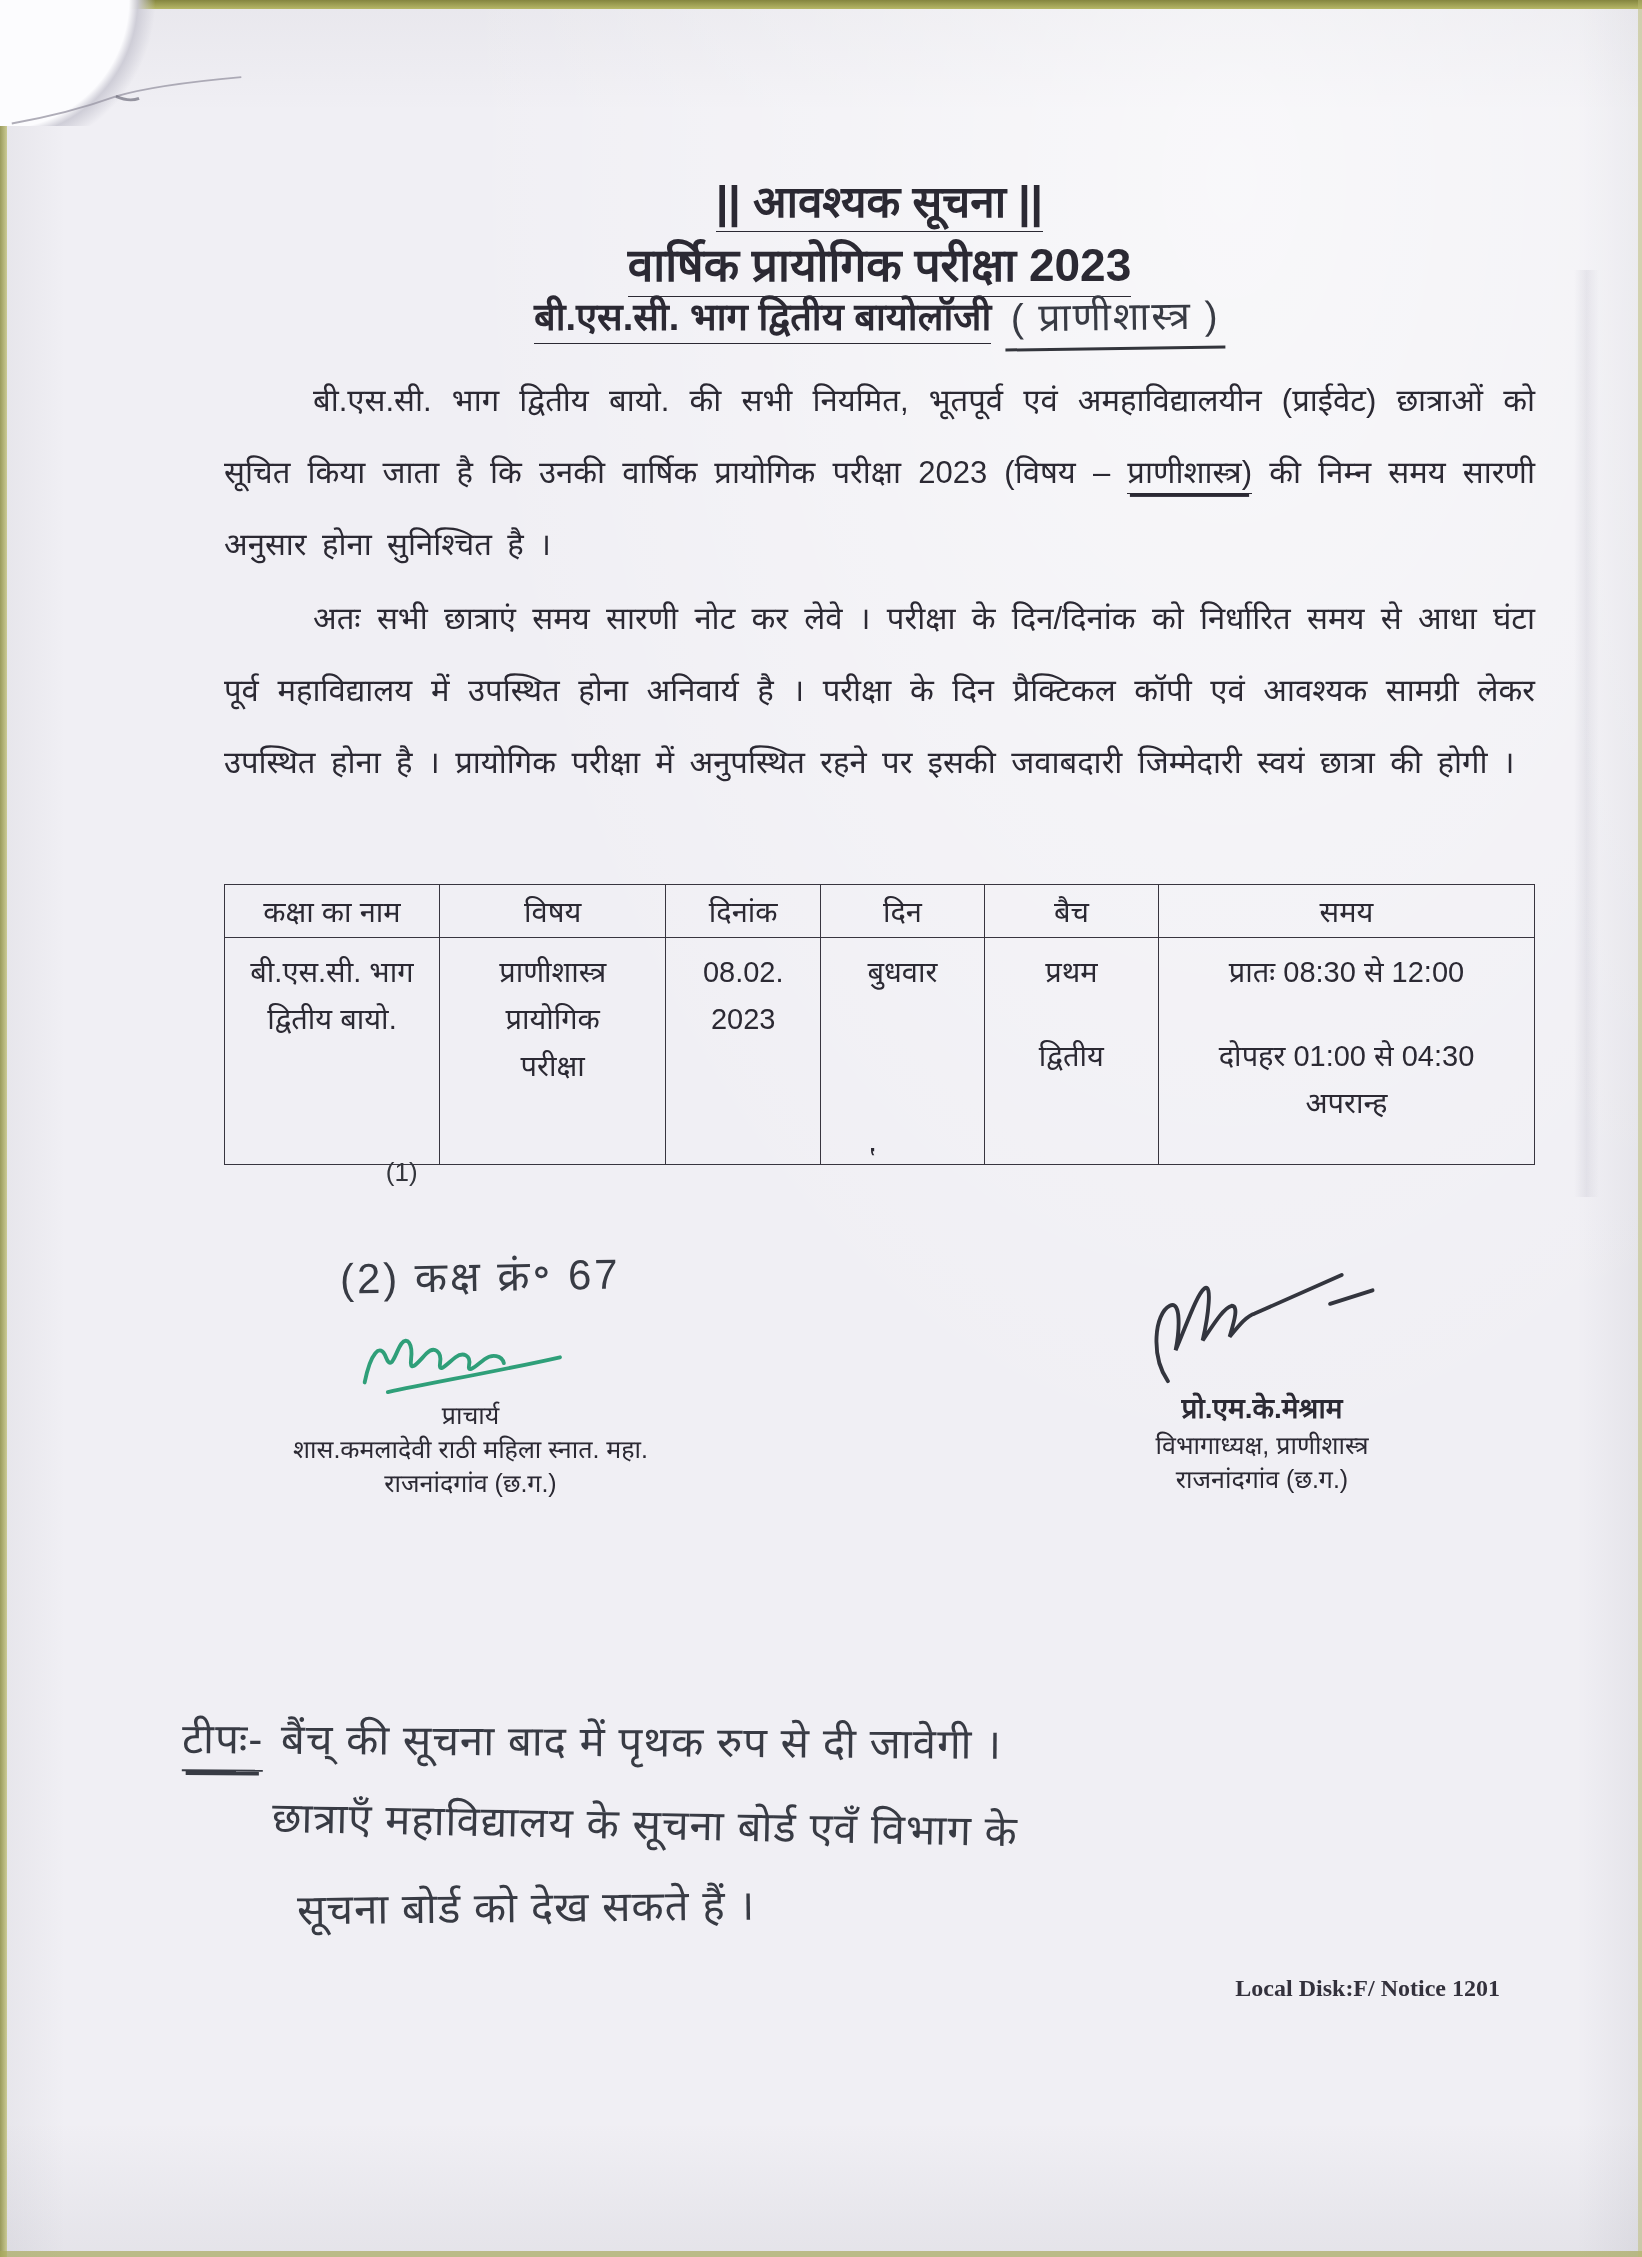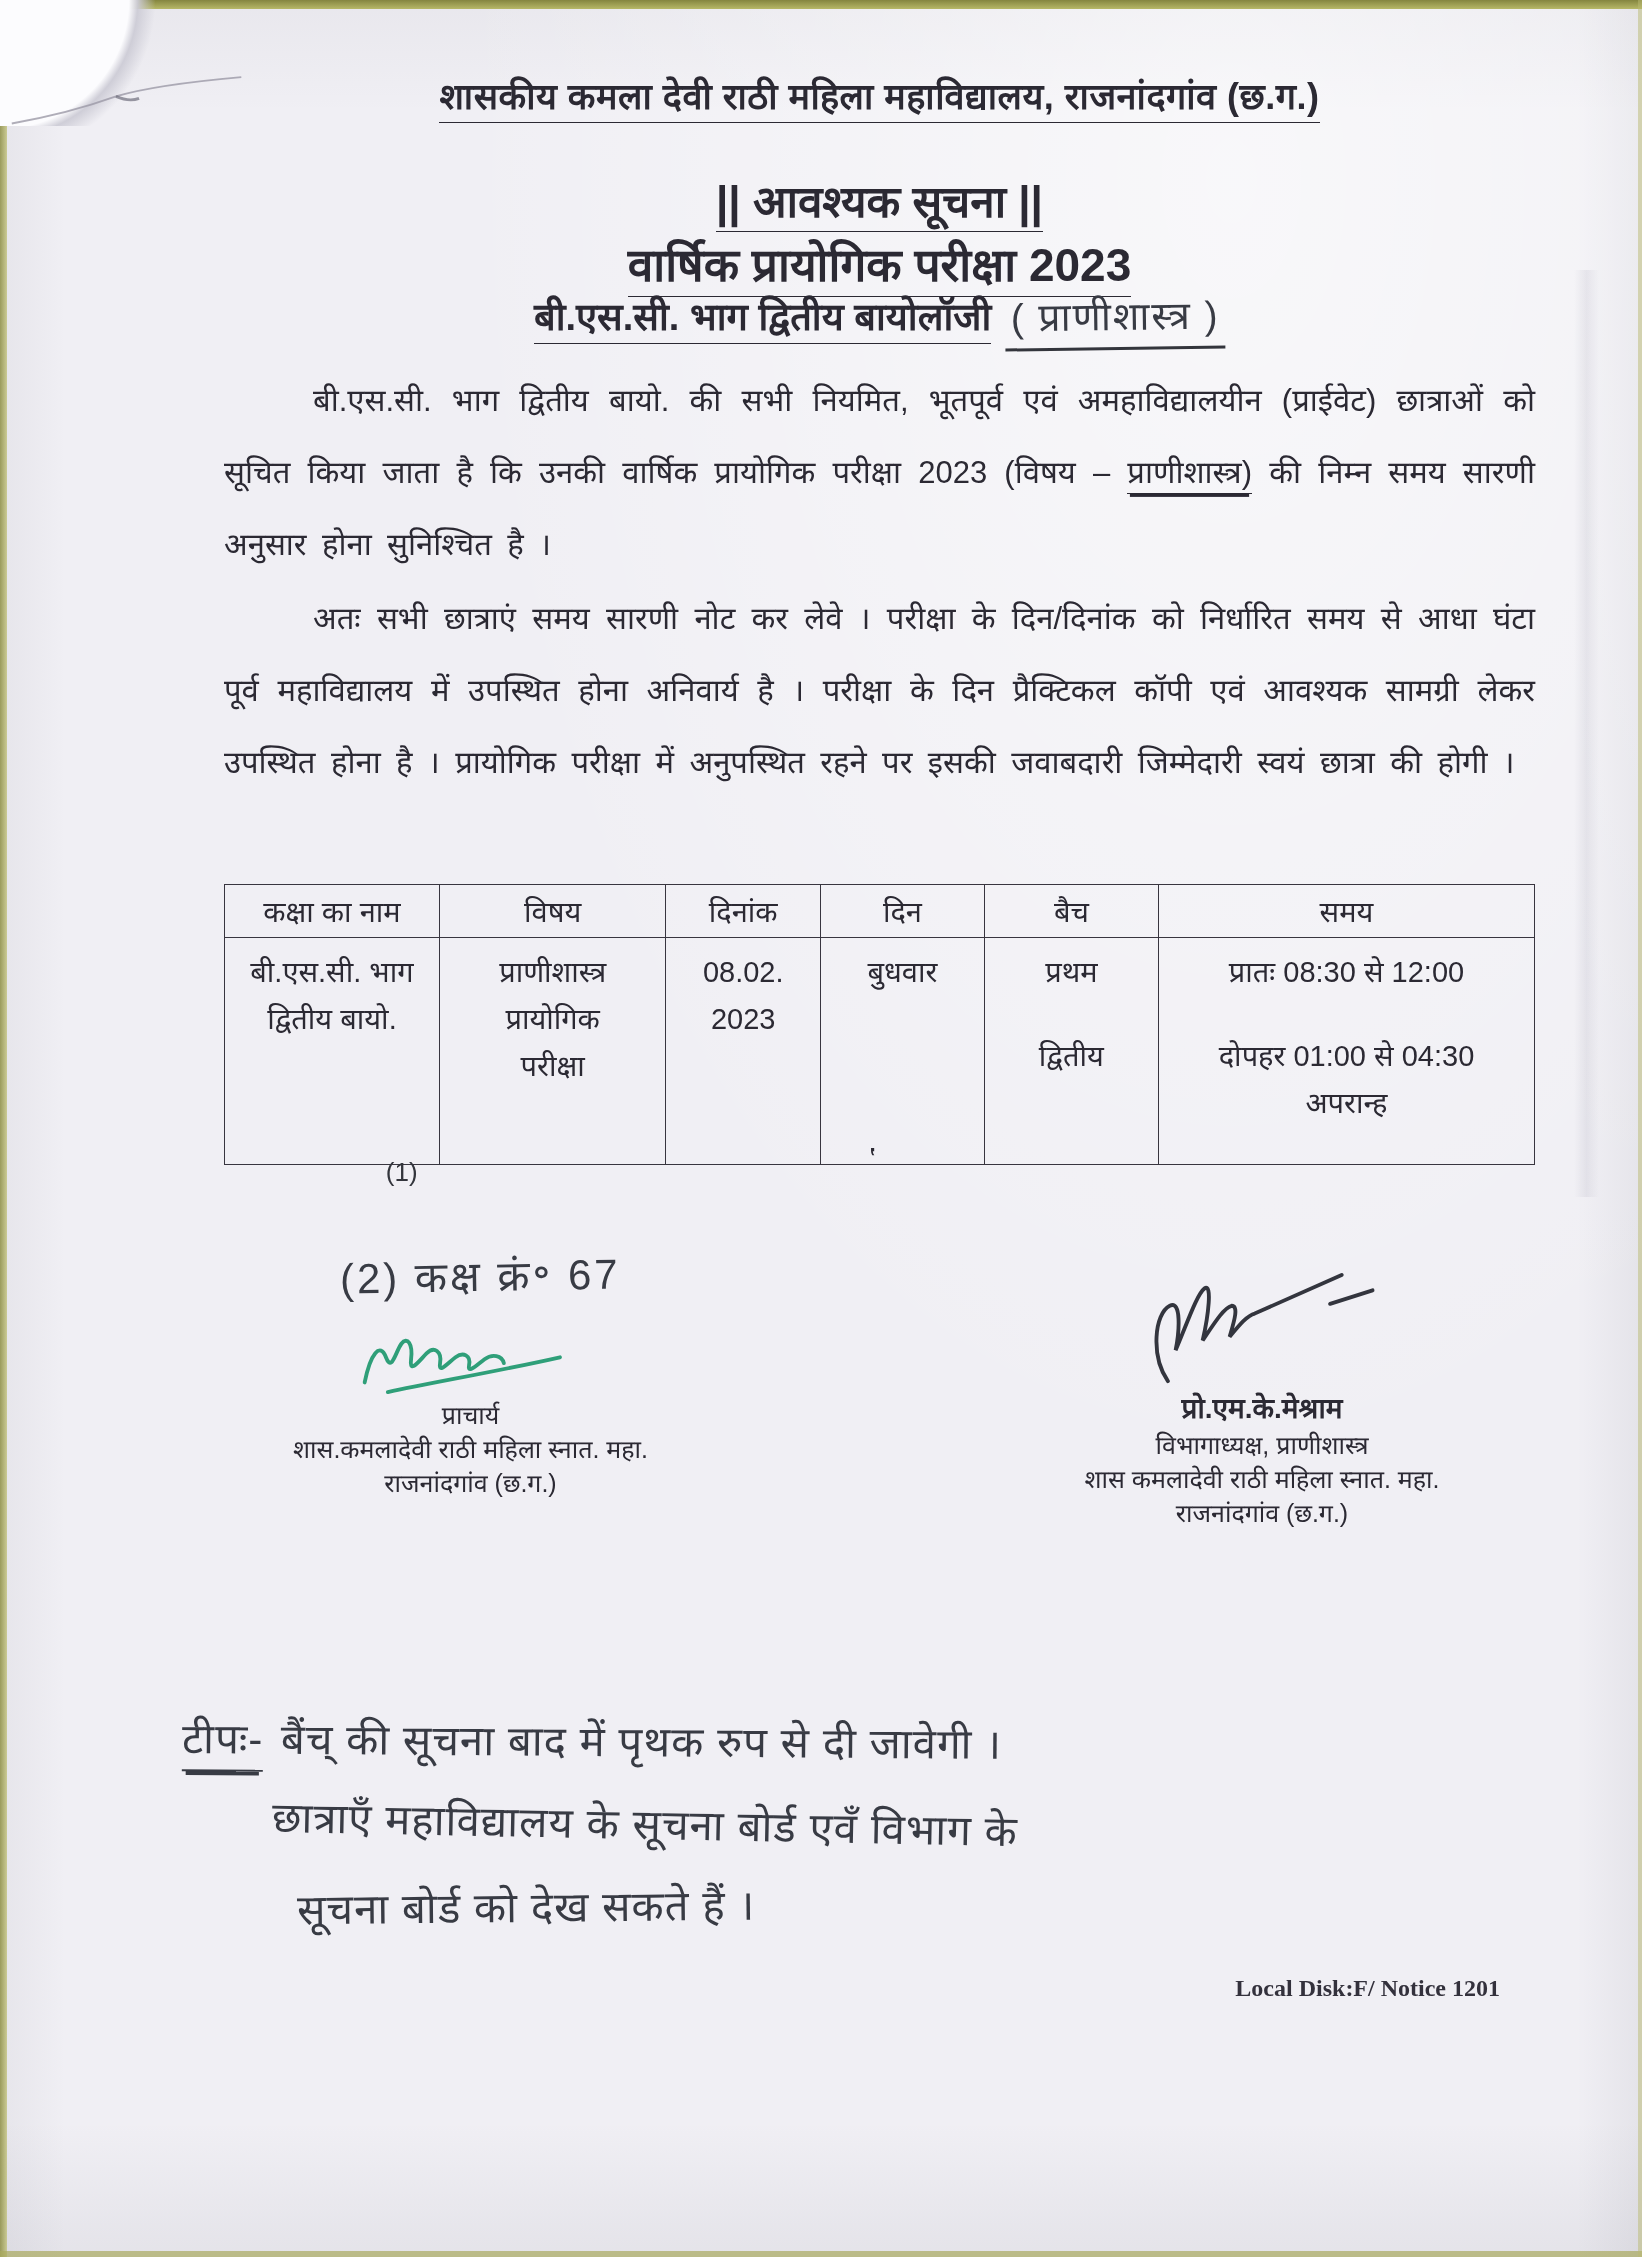--- a/index.html
+++ b/index.html
@@ -101,23 +101,20 @@
   <div class="edge-right"></div>
   <div class="corner-fold"></div>
   <svg class="crease-svg" width="309" height="135" viewBox="0 0 320 140">
     <path d="M12,128 Q70,118 120,100 Q160,88 250,80" fill="none" stroke="#9b99a6" stroke-width="2" opacity="0.8"></path>
     <path d="M120,100 q14,6 24,2" fill="none" stroke="#6f6d7c" stroke-width="3" opacity="0.7"></path>
   </svg>
   <div class="crease-right"></div>
 
   <div class="content">
 
-    <div class="abs centered college-name bold">
-      <span class="u">शासकीय कमला देवी  राठी महिला महाविद्यालय, राजनांदगांव (छ.ग.)</span>
-    </div>
     <div class="abs centered notice-title bold">
       <span class="u">|| आवश्यक सूचना ||</span>
     </div>
     <div class="abs centered exam-title bold">
       <span class="u">वार्षिक प्रायोगिक परीक्षा 2023</span>
     </div>
     <div class="abs centered class-title bold">
       <span class="u">बी.एस.सी. भाग द्वितीय बायोलॉजी</span><span class="class-annotation hand">( प्राणीशास्त्र )</span>
     </div>
 
@@ -191,21 +188,20 @@
       <div class="sig-line">राजनांदगांव (छ.ग.)</div>
     </div>
 
     <div class="abs sig-block sig-right">
       <svg class="sig-svg" width="251" height="122" viewBox="0 0 260 126">
         <path d="M32,118 C14,92 18,48 34,40 C46,34 44,66 40,86 C52,58 62,28 70,22 C78,16 74,50 68,76 C80,58 90,42 98,40 C106,40 100,58 96,72 C106,60 114,50 122,48 L212,8" fill="none" stroke="#33353e" stroke-width="4" stroke-linecap="round"></path>
         <path d="M200,38 L244,24" fill="none" stroke="#33353e" stroke-width="4" stroke-linecap="round"></path>
       </svg>
       <div class="sig-name">प्रो.एम.के.मेश्राम</div>
       <div class="sig-line">विभागाध्यक्ष, प्राणीशास्त्र</div>
-      <div class="sig-line">शास कमलादेवी राठी महिला स्नात. महा.</div>
       <div class="sig-line">राजनांदगांव (छ.ग.)</div>
     </div>
 
     <div class="abs note-line note-1 hand">
       <span class="tip-label">टीपः-</span><span>बैंच् की सूचना बाद में पृथक रुप से दी जावेगी ।</span>
     </div>
     <div class="abs note-line note-2 hand">छात्राएँ महाविद्यालय के सूचना बोर्ड एवँ विभाग के</div>
     <div class="abs note-line note-3 hand">सूचना बोर्ड को देख सकते हैं ।</div>
 
     <div class="abs footer-ref">Local Disk:F/ Notice 1201</div>

